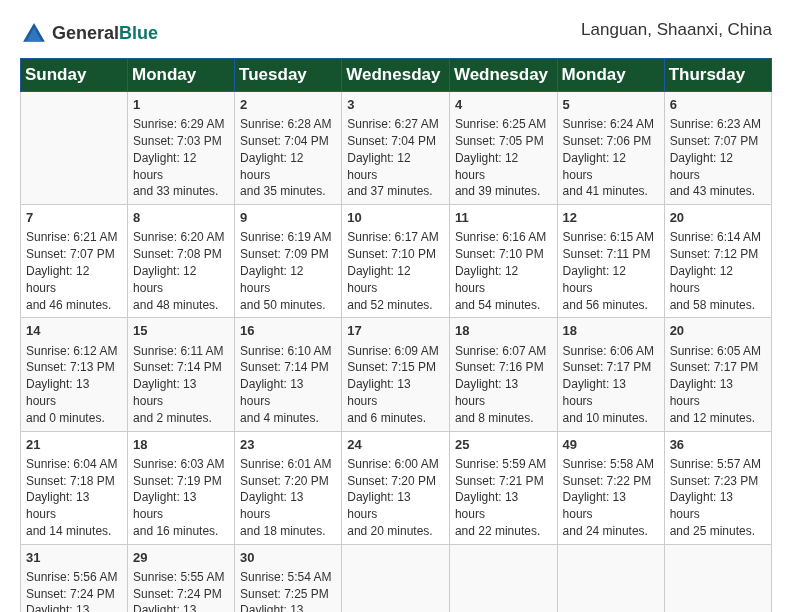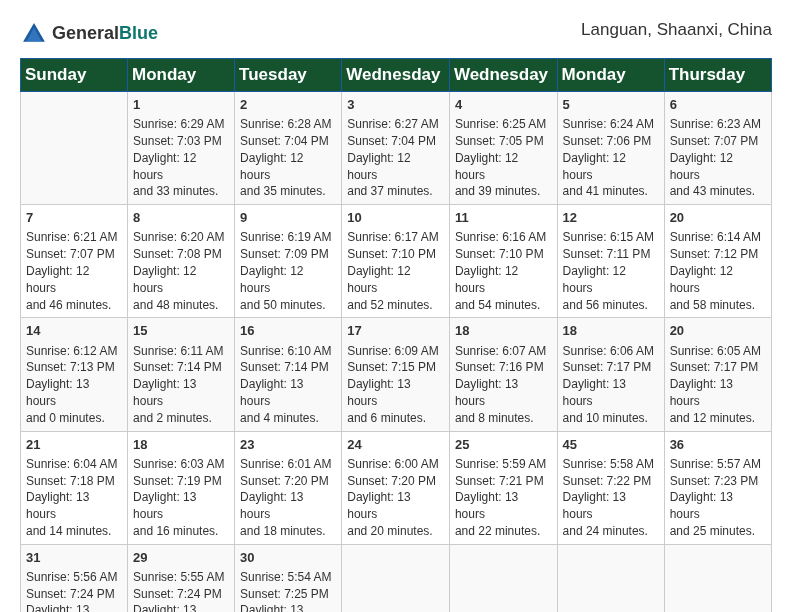--- a/index.html
+++ b/index.html
@@ -150,21 +150,21 @@
         <td><span class="day-num">18</span><span class="day-info">Sunrise: 6:07 AM<br>Sunset: 7:16 PM<br>Daylight: 13 hours<br>and 8 minutes.</span></td>
         <td><span class="day-num">18</span><span class="day-info">Sunrise: 6:06 AM<br>Sunset: 7:17 PM<br>Daylight: 13 hours<br>and 10 minutes.</span></td>
         <td><span class="day-num">20</span><span class="day-info">Sunrise: 6:05 AM<br>Sunset: 7:17 PM<br>Daylight: 13 hours<br>and 12 minutes.</span></td>
       </tr>
       <tr>
         <td><span class="day-num">21</span><span class="day-info">Sunrise: 6:04 AM<br>Sunset: 7:18 PM<br>Daylight: 13 hours<br>and 14 minutes.</span></td>
         <td><span class="day-num">18</span><span class="day-info">Sunrise: 6:03 AM<br>Sunset: 7:19 PM<br>Daylight: 13 hours<br>and 16 minutes.</span></td>
         <td><span class="day-num">23</span><span class="day-info">Sunrise: 6:01 AM<br>Sunset: 7:20 PM<br>Daylight: 13 hours<br>and 18 minutes.</span></td>
         <td><span class="day-num">24</span><span class="day-info">Sunrise: 6:00 AM<br>Sunset: 7:20 PM<br>Daylight: 13 hours<br>and 20 minutes.</span></td>
         <td><span class="day-num">25</span><span class="day-info">Sunrise: 5:59 AM<br>Sunset: 7:21 PM<br>Daylight: 13 hours<br>and 22 minutes.</span></td>
-        <td><span class="day-num">45</span><span class="day-info">Sunrise: 5:58 AM<br>Sunset: 7:22 PM<br>Daylight: 13 hours<br>and 24 minutes.</span></td>
+        <td><span class="day-num">49</span><span class="day-info">Sunrise: 5:58 AM<br>Sunset: 7:22 PM<br>Daylight: 13 hours<br>and 24 minutes.</span></td>
         <td><span class="day-num">36</span><span class="day-info">Sunrise: 5:57 AM<br>Sunset: 7:23 PM<br>Daylight: 13 hours<br>and 25 minutes.</span></td>
       </tr>
       <tr>
         <td><span class="day-num">31</span><span class="day-info">Sunrise: 5:56 AM<br>Sunset: 7:24 PM<br>Daylight: 13 hours<br>and 27 minutes.</span></td>
         <td><span class="day-num">29</span><span class="day-info">Sunrise: 5:55 AM<br>Sunset: 7:24 PM<br>Daylight: 13 hours<br>and 29 minutes.</span></td>
         <td><span class="day-num">30</span><span class="day-info">Sunrise: 5:54 AM<br>Sunset: 7:25 PM<br>Daylight: 13 hours<br>and 31 minutes.</span></td>
         <td></td>
         <td></td>
         <td></td>
         <td></td>

